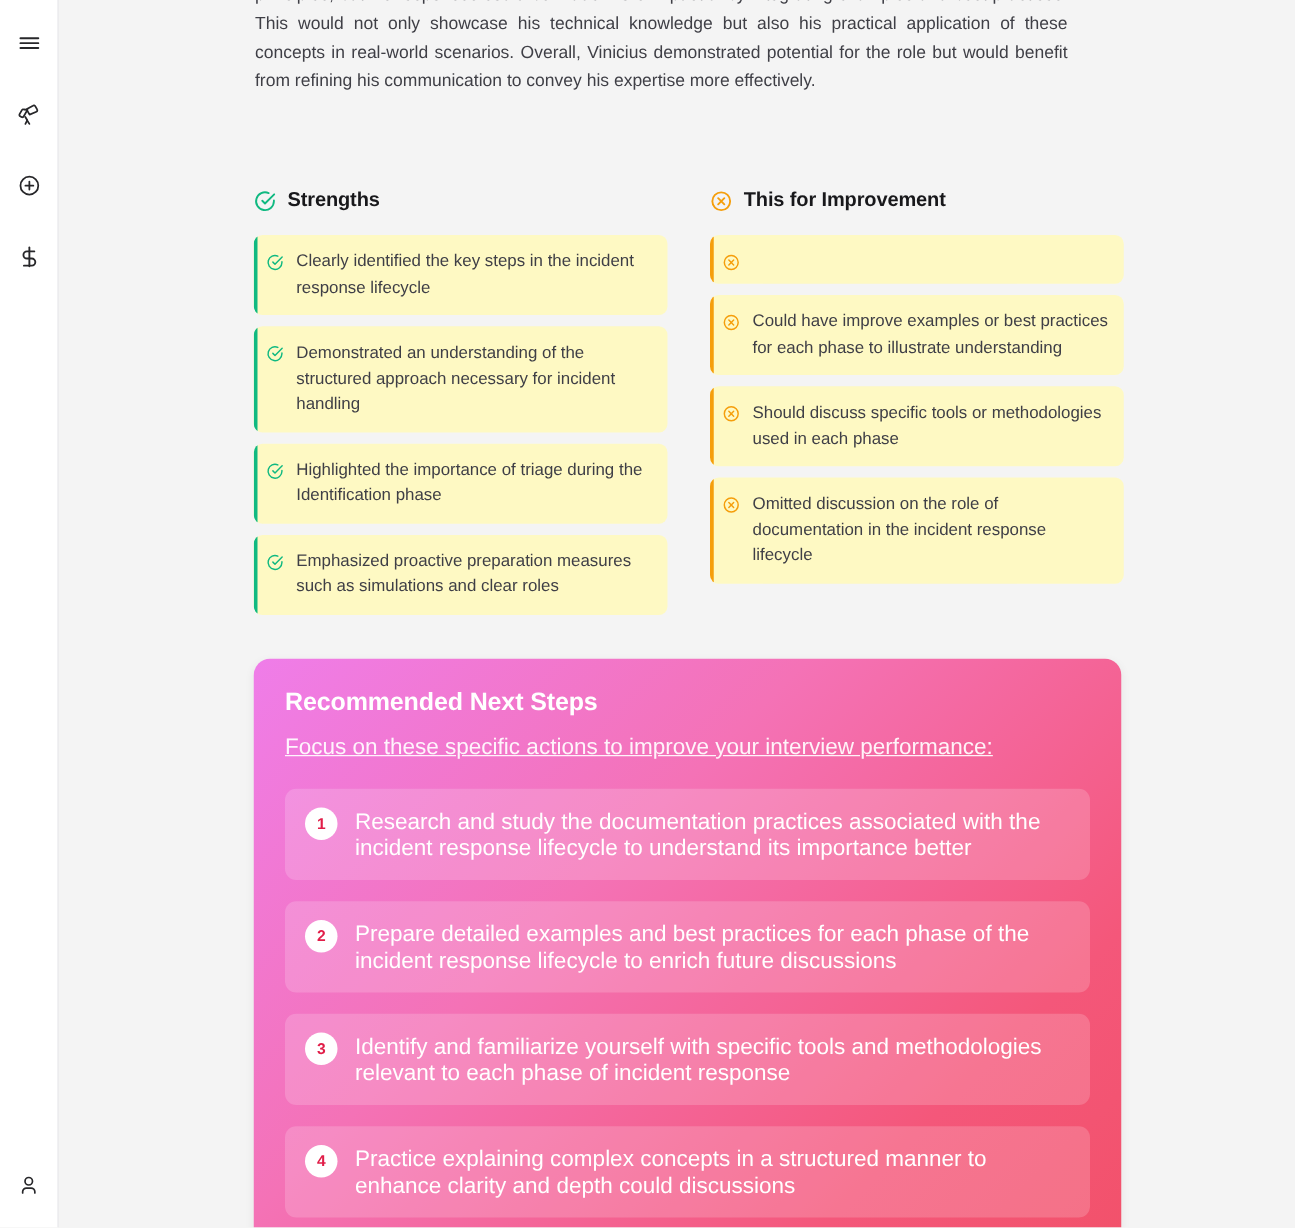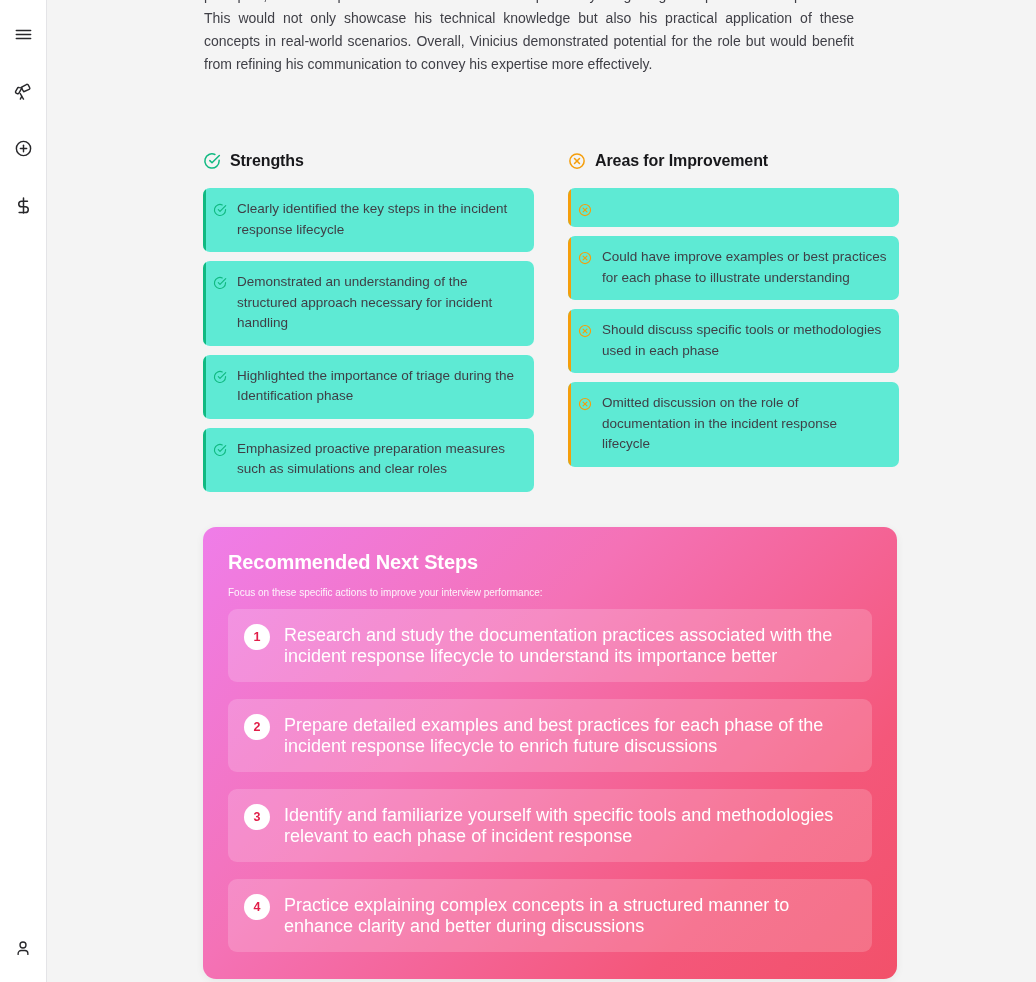--- a/index.html
+++ b/index.html
@@ -94,21 +94,21 @@
     font-weight: bold;
     color: #18181b;
     letter-spacing: -0.1px;
   }
   .col-head .hicon { width: 18px; height: 18px; display:block; }
 
   .fb-card {
     display: flex;
     gap: 10px;
     align-items: flex-start;
-    background: #5eead4;
+    background: #fef9c3;
     border-radius: 7px;
     padding: 11px 12px 12px 10px;
     margin-bottom: 9px;
     position: relative;
     overflow: hidden;
   }
   .fb-card::before {
     content: "";
     position: absolute;
     left: 0; top: 0; bottom: 0;
@@ -138,22 +138,23 @@
   }
   .ns-title {
     color: #ffffff;
     font-size: 20px;
     font-weight: bold;
     letter-spacing: -0.1px;
     margin-bottom: 13px;
   }
   .ns-sub {
     color: rgba(255,255,255,0.92);
-    font-size: 10px;
-    margin-bottom: 11px;
+    font-size: 18px;
+    margin-bottom: 23px;
+    text-decoration: underline;
   }
   .step {
     display: flex;
     align-items: flex-start;
     gap: 14px;
     background: rgba(255,255,255,0.18);
     border-radius: 9px;
     padding: 14px 16px 15px 16px;
     margin-bottom: 17px;
   }
@@ -297,21 +298,21 @@
 
         <div class="col col-improve">
           <div class="col-head">
             <span class="hicon">
               <svg class="hicon" viewBox="0 0 24 24" fill="none" stroke="#f59e0b" stroke-width="2" stroke-linecap="round" stroke-linejoin="round">
                 <circle cx="12" cy="12" r="9.5"></circle>
                 <line x1="15.3" y1="8.7" x2="8.7" y2="15.3"></line>
                 <line x1="8.7" y1="8.7" x2="15.3" y2="15.3"></line>
               </svg>
             </span>
-            <span class="title">Areas for Improvement</span>
+            <span class="title">This for Improvement</span>
           </div>
 
           <div class="fb-card">
             <span class="micon">
               <svg class="micon" viewBox="0 0 24 24" fill="none" stroke="#f59e0b" stroke-width="2" stroke-linecap="round" stroke-linejoin="round">
                 <circle cx="12" cy="12" r="9.5"></circle>
                 <line x1="15.3" y1="8.7" x2="8.7" y2="15.3"></line>
                 <line x1="8.7" y1="8.7" x2="15.3" y2="15.3"></line>
               </svg>
             </span>
@@ -366,19 +367,19 @@
           <span class="stxt">Prepare detailed examples and best practices for each phase of the incident response lifecycle to enrich future discussions</span>
         </div>
 
         <div class="step">
           <span class="num">3</span>
           <span class="stxt">Identify and familiarize yourself with specific tools and methodologies relevant to each phase of incident response</span>
         </div>
 
         <div class="step">
           <span class="num">4</span>
-          <span class="stxt">Practice explaining complex concepts in a structured manner to enhance clarity and better during discussions</span>
+          <span class="stxt">Practice explaining complex concepts in a structured manner to enhance clarity and depth could discussions</span>
         </div>
       </div>
 
     </div>
   </div>
 </div>
 
 </body></html>

